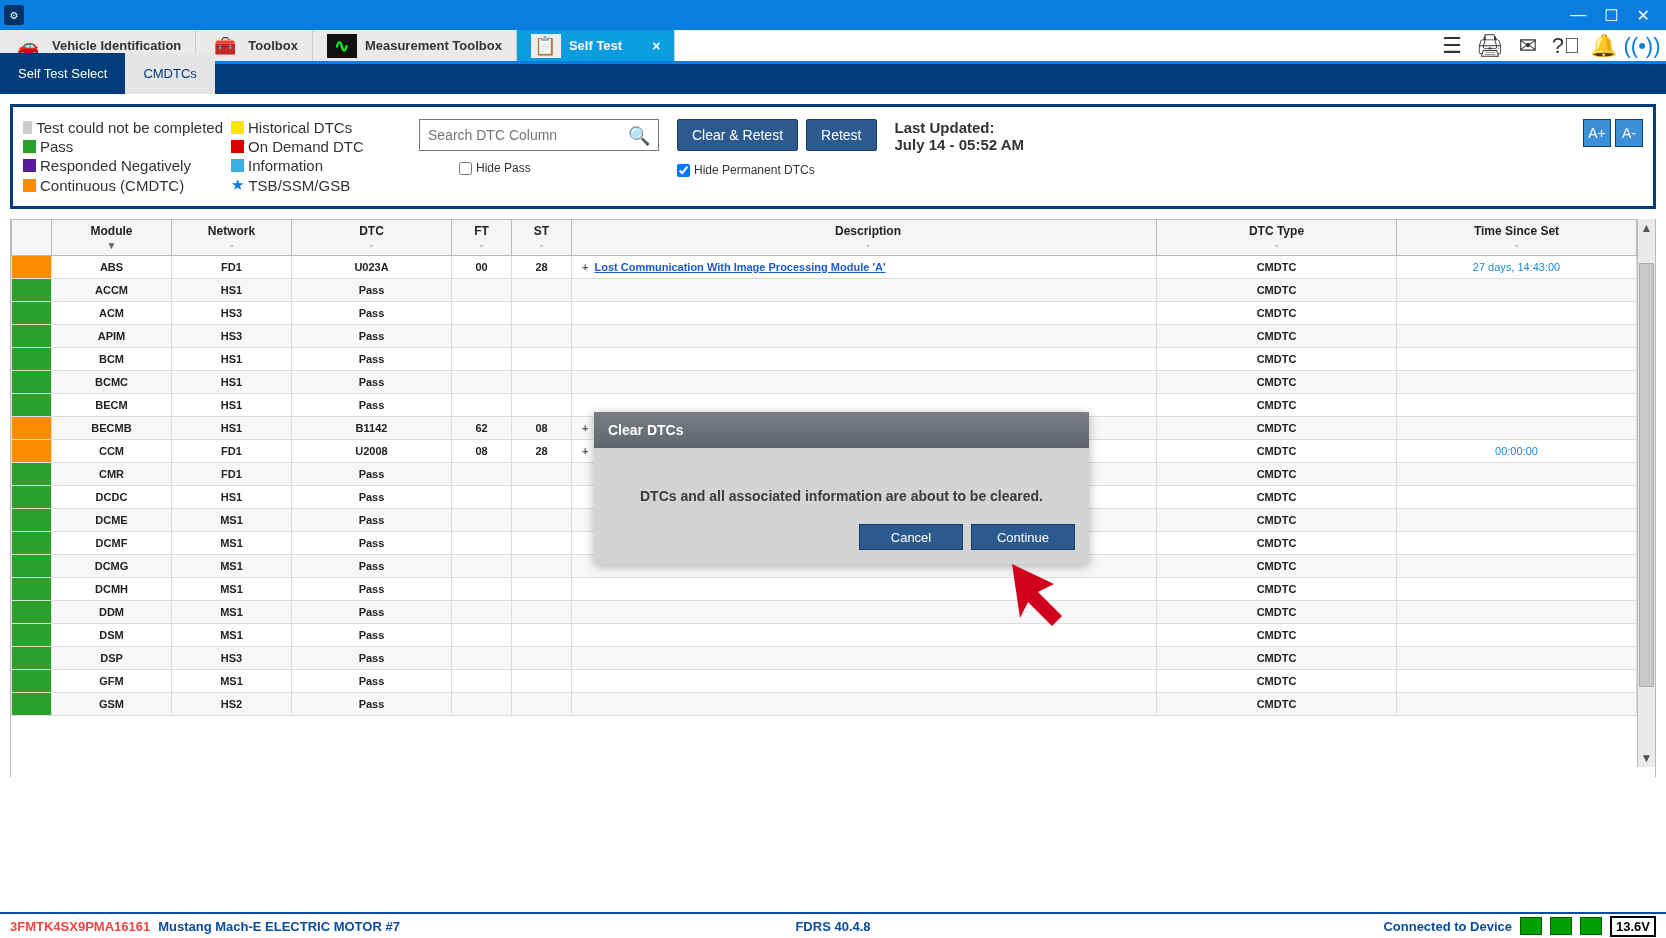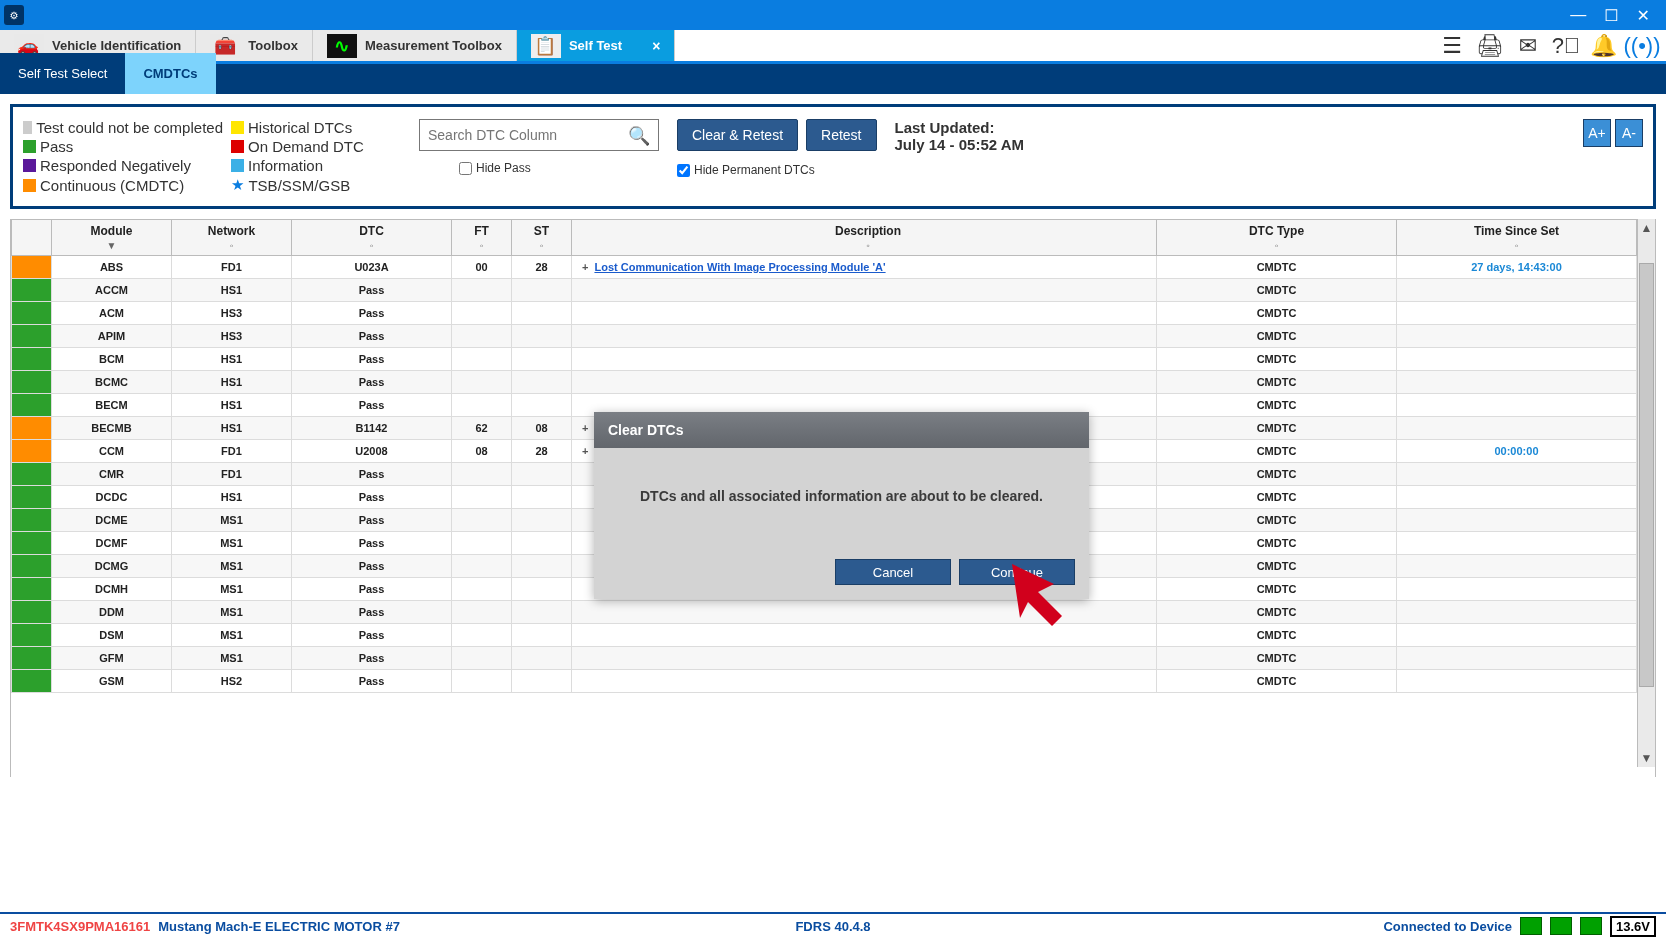--- a/index.html
+++ b/index.html
@@ -66,21 +66,21 @@
   display: flex;
   align-items: flex-end;
 }
 .subtab {
   padding: 13px 18px;
   color: #fff;
   font-size: 13px;
   background: #003d7a;
   cursor: pointer;
 }
-.subtab.active { background: #7dd3fc; color: #003d7a; font-weight: bold; text-align: center; }
+.subtab.active { background: #e5e5e5; color: #003d7a; font-weight: normal; text-align: center; }
 .main {
   padding: 10px 10px 0 10px;
   background:#fff;
 }
 .panel {
   border: 3px solid #003d7a;
   padding: 12px 10px;
   display: flex;
   align-items: flex-start;
   gap: 18px;
@@ -146,38 +146,38 @@
 .bar.orange { background: #ff8c00; }
 .c-module { width:120px; }
 .c-network { width:120px; }
 .c-dtc { width:160px; }
 .c-ft { width:60px; }
 .c-st { width:60px; }
 .c-desc { text-align:left; padding-left:10px; }
 .c-type { width:240px; }
 .c-time { width:240px; }
 .link { color:#1a5bcc; text-decoration:underline; cursor:pointer; }
-.time-link { color:#1a88d6; font-weight:bold; cursor:pointer;margin-top:32px;}
+.time-link { color:#1a88d6; font-weight:normal; cursor:pointer;margin-top:32px;}
 .plus { color:#555; margin-right:6px; font-weight:bold;}
 .scroll-track {
   width:18px; background:#eaeaea; border-left:1px solid #bbb; position:relative;
 }
 .scroll-thumb { position:absolute; left:1px; right:1px; top:44px; height:424px; background:#c8c8c8; border:1px solid #aaa;}
 .scroll-arrow { position:absolute; left:0; right:0; height:18px; text-align:center; color:#555; font-size:12px; line-height:18px;}
 .dialog {
   position:absolute; left:594px; top:412px; width:495px;
   background:#d3d3d3; box-shadow:0 2px 10px rgba(0,0,0,0.3);
 }
 .dialog-head {
   height:36px; background:linear-gradient(#7a7e84,#62666c); color:#fff; font-weight:bold;
   padding:0 14px; display:flex; align-items:center; font-size:14px;
 }
 .dialog-body { padding:40px 18px 20px 18px; font-size:14px; font-weight:bold; color:#3a3a3a; text-align:center;}
 .dialog-foot { display:flex; justify-content:flex-end; gap:8px; padding:0 14px 14px 14px;}
-.dlg-btn { background:#2c5a8f; color:#fff; border:1px solid #1a3e66; width:116px; height:26px; font-size:13px; cursor:pointer;margin-top:35px;}
+.dlg-btn { background:#2c5a8f; color:#fff; border:1px solid #1a3e66; width:104px; height:26px; font-size:13px; cursor:pointer;}
 .arrow-cursor {
   position:absolute; left: 1004px; top: 556px; pointer-events:none;
 }
 .footer {
   position:absolute; left:0; right:0; bottom:0; height:26px;
   border-top:2px solid #0a4da0;
   background:#fff;
   display:flex; align-items:center; padding:0 10px;
   font-size:13px; font-weight:bold;
 }
@@ -538,20 +538,33 @@
               <td class="c-ft"></td>
               <td class="c-st"></td>
               <td class="c-desc"></td>
               <td class="c-type">CMDTC</td>
               <td class="c-time"></td>
             </tr>
             <tr>
               <td class="c-status">
                 <span class="bar green"></span>
               </td>
+              <td class="c-module">DSP</td>
+              <td class="c-network">HS3</td>
+              <td class="c-dtc">Pass</td>
+              <td class="c-ft"></td>
+              <td class="c-st"></td>
+              <td class="c-desc"></td>
+              <td class="c-type">CMDTC</td>
+              <td class="c-time"></td>
+            </tr>
+            <tr>
+              <td class="c-status">
+                <span class="bar green"></span>
+              </td>
               <td class="c-module">GFM</td>
               <td class="c-network">MS1</td>
               <td class="c-dtc">Pass</td>
               <td class="c-ft"></td>
               <td class="c-st"></td>
               <td class="c-desc"></td>
               <td class="c-type">CMDTC</td>
               <td class="c-time"></td>
             </tr>
             <tr>

